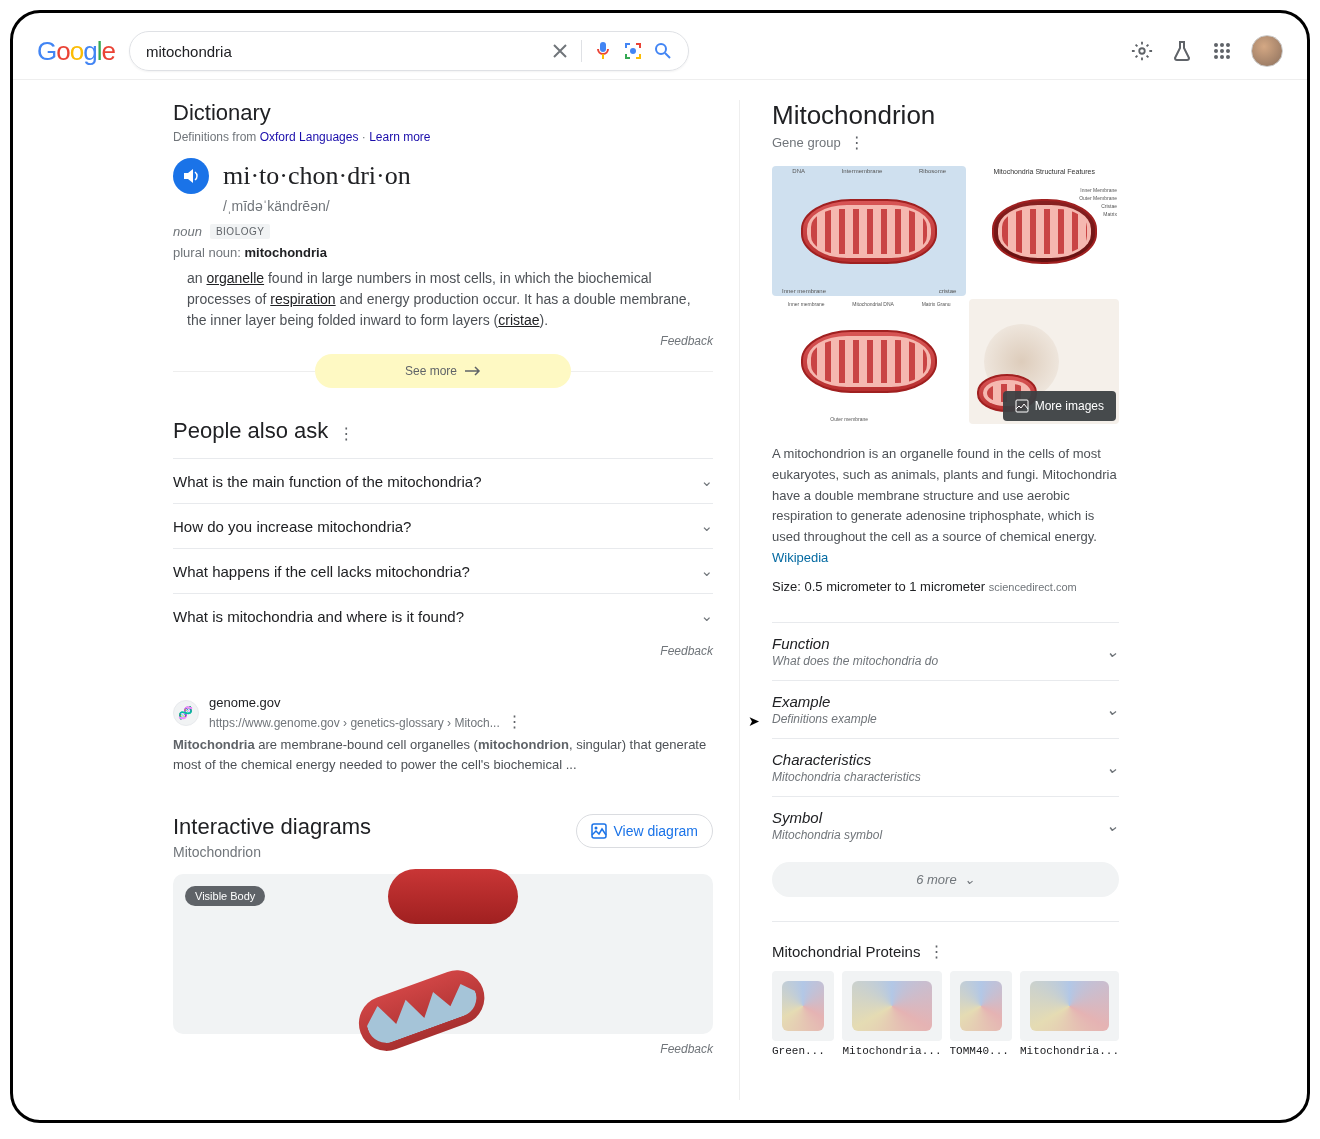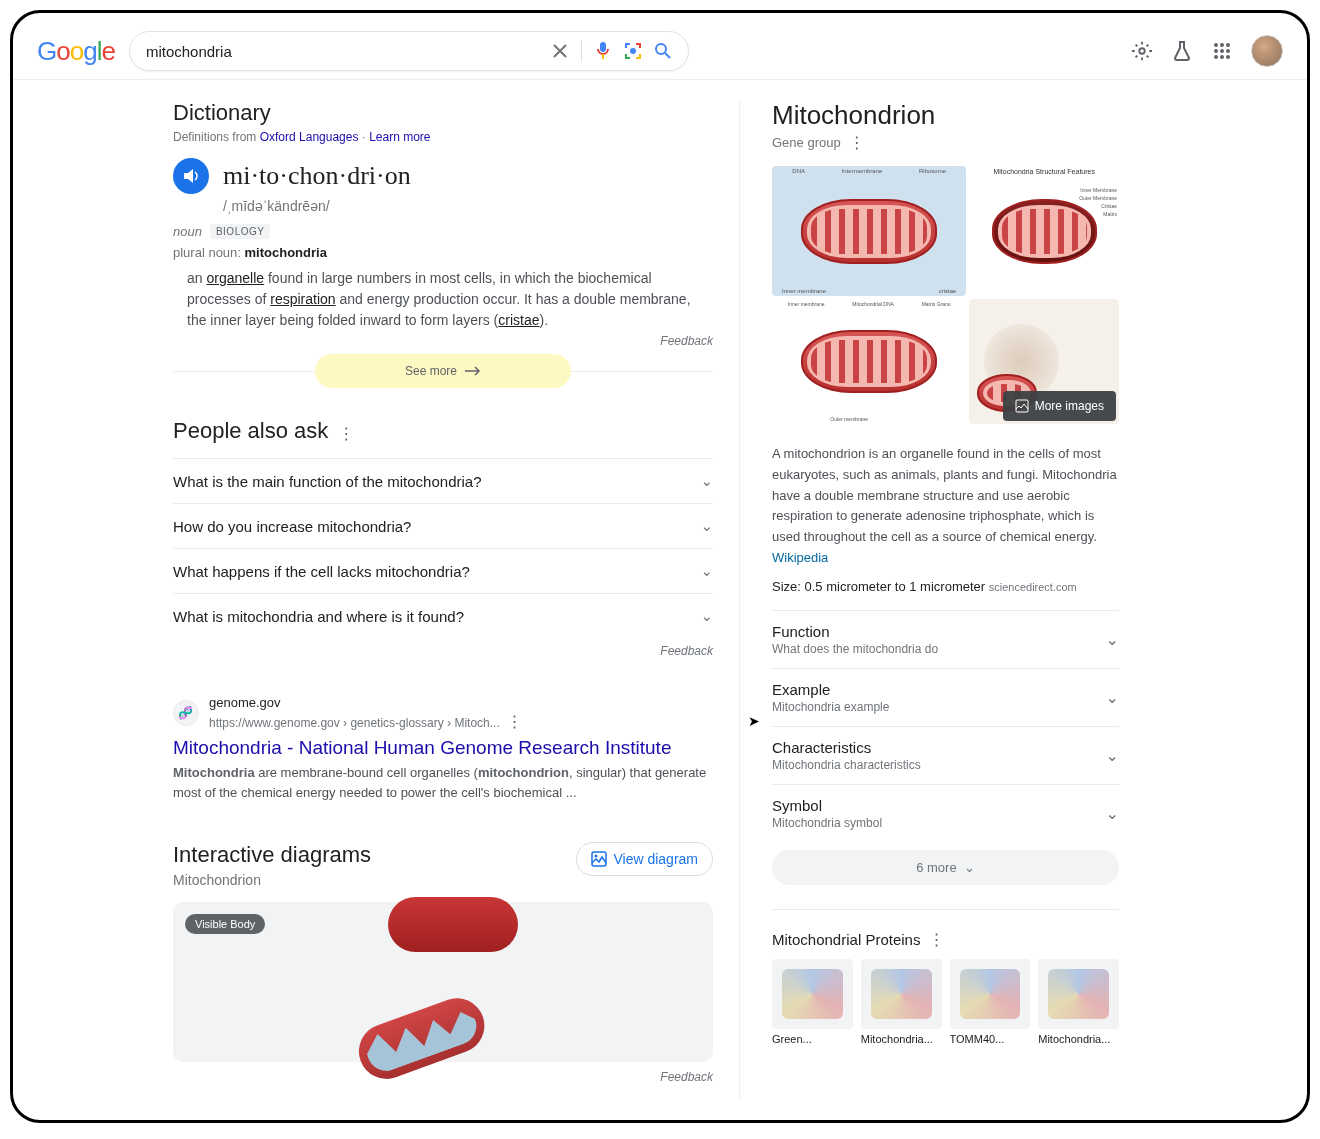--- a/index.html
+++ b/index.html
@@ -71,21 +71,21 @@
   .kp-src { color:#0369a1; text-decoration:none;}
   .kp-attr { font-size:13px; margin-top:10px;}
   .kp-attr strong{font-weight:400;}
   .kp-attr .src{ font-size:11px; color:#70757a;}
   .kp-expandable { border-top:1px solid #e8eaed; padding:12px 0; display:flex; justify-content:space-between; align-items:center; cursor:pointer;}
   .kp-exp-title { font-size:15px; color:#202124;}
   .kp-exp-sub { font-size:12px; color:#70757a; margin-top:2px;}
   .more-btn { background:#f1f3f4; border-radius:20px; padding:10px 0; text-align:center; font-size:13px; color:#70757a; margin-top:8px; cursor:pointer;}
   .kp-section { border-top:1px solid #e8eaed; margin-top:24px; padding-top:20px;}
   .prot-row { display:flex; gap:8px; margin-top:10px;}
-  .prot-card { flex:1; }
+  .prot-card { flex:1;font-family:Liberation Mono, monospace; }
   .prot-img { height:70px; background:#f1f3f4; border-radius:4px; position:relative; overflow:hidden;}
   .prot-label { font-size:11px; color:#202124; margin-top:4px; white-space:nowrap; overflow:hidden; text-overflow:ellipsis;}
   .scribble{position:absolute;inset:10px;background:conic-gradient(#88aadd,#dd8888,#ddcc88,#88aadd);border-radius:6px;opacity:0.6;}
   .cursor-arrow { position:absolute; left:735px; top:700px; font-size:14px; color:#000;}
   svg{display:block;}
 </style>
 </head>
 <body>
 
 <div class="frame">
@@ -222,21 +222,20 @@
       <div class="feedback" style="margin-top:6px;">Feedback</div>
 
       <div class="result">
         <div class="result-head">
           <div class="favicon">🧬</div>
           <div>
             <div class="site">genome.gov</div>
             <div class="breadcrumb"><span>https://www.genome.gov › genetics-glossary › Mitoch...</span> &nbsp;<span class="dots-v">⋮</span></div>
           </div>
         </div>
-        <div class="result-title">Mitochondria - National Human Genome Research Institute</div>
         <div class="snippet">
           <strong>Mitochondria</strong><span> are membrane-bound cell organelles (</span><strong>mitochondrion</strong><span>, singular) that generate most of the chemical energy needed to power the cell's biochemical ...</span>
         </div>
       </div>
 
       <div class="interactive-head">
         <div>
           <h2 class="section">Interactive diagrams</h2>
           <div style="font-size:14px;color:#70757a;margin-top:4px;">Mitochondrion</div>
         </div>
@@ -309,32 +308,32 @@
       </div>
 
       <div class="kp-desc">
         <span>A mitochondrion is an organelle found in the cells of most eukaryotes, such as animals, plants and fungi. Mitochondria have a double membrane structure and use aerobic respiration to generate adenosine triphosphate, which is used throughout the cell as a source of chemical energy.</span>
         <a class="kp-src">Wikipedia</a>
       </div>
       <div class="kp-attr">
         <strong>Size:</strong><span> 0.5 micrometer to 1 micrometer </span><span class="src">sciencedirect.com</span>
       </div>
 
-      <div style="margin-top:16px;">
+      <div style="margin-top:28px;font-style:italic;">
         <div class="kp-expandable">
             <div>
               <div class="kp-exp-title">Function</div>
               <div class="kp-exp-sub">What does the mitochondria do</div>
             </div>
             <span class="chevron">⌄</span>
           </div>
         <div class="kp-expandable">
             <div>
               <div class="kp-exp-title">Example</div>
-              <div class="kp-exp-sub">Mitochondria example</div>
+              <div class="kp-exp-sub">Definitions example</div>
             </div>
             <span class="chevron">⌄</span>
           </div>
         <div class="kp-expandable">
             <div>
               <div class="kp-exp-title">Characteristics</div>
               <div class="kp-exp-sub">Mitochondria characteristics</div>
             </div>
             <span class="chevron">⌄</span>
           </div>

